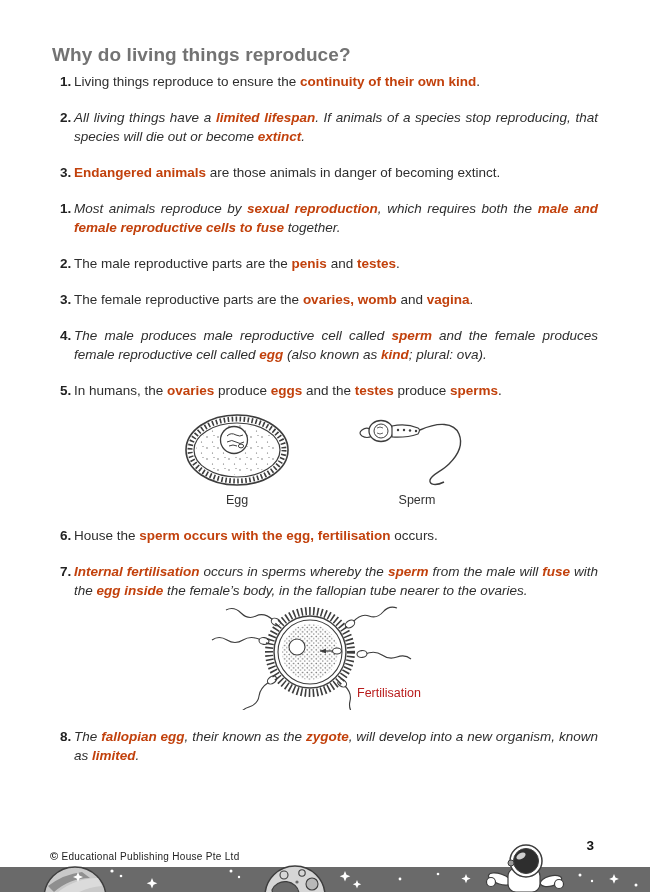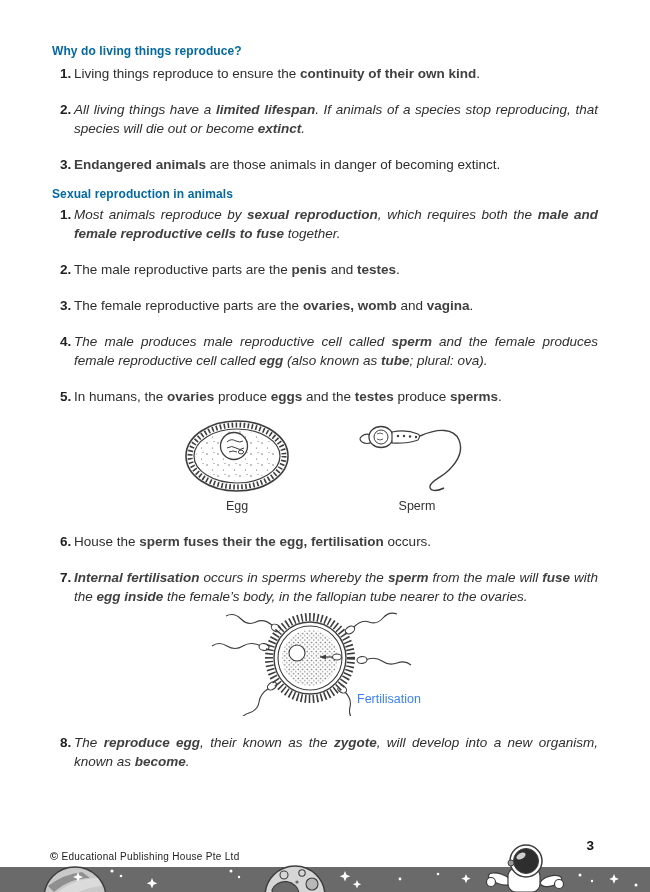--- a/index.html
+++ b/index.html
@@ -5,39 +5,39 @@
   * { margin:0; padding:0; box-sizing:border-box; }
   html,body { background:#e8e8e8; }
   .page {
     position:relative; width:650px; height:892px; margin:0 auto;
     background:#ffffff; overflow:hidden;
     font-family:"Liberation Sans","DejaVu Sans",sans-serif;
     color:#2e2e2e;
   }
   .content { position:absolute; left:52px; top:44px; width:546px; }
   h2.sec-head {
-    font-size:12px; font-weight:bold; color:#0369a1;
+    font-size:19px; font-weight:bold; color:#737373;
     margin-bottom:6px; letter-spacing:0.1px;
   }
   h2.sec-head.second { margin-top:-4px; margin-bottom:4px; }
   .item { display:flex; margin-bottom:17px; font-size:13.5px; line-height:19px; }
   .item .num { flex:0 0 22px; text-align:left; padding-left:8px; font-weight:bold; color:#222; }
   .item .txt { flex:1; }
   .item .txt.just { text-align:justify;font-style:italic; }
-  .b { font-weight:bold; color:#404040; }
+  .b { font-weight:bold; color:#c2410c; }
   
   .fig-row { position:relative; height:92px; margin-top:-5px; margin-bottom:22px; }
   .fig { position:absolute; text-align:center; }
   .fig-egg { left:130px; top:0; width:110px; }
   .fig-sperm { left:305px; top:2px; width:120px; }
   .fig-label { font-size:12.5px; color:#333; margin-top:1px; }
   
   .fig-fert { position:relative; height:120px; margin-top:-27px; margin-bottom:17px; }
   .fig-fert svg { position:absolute; left:155px; top:0; }
-  .fert-label { position:absolute; left:305px; top:96px; font-size:12.5px; color:#3b82f6; }
+  .fert-label { position:absolute; left:305px; top:96px; font-size:12.5px; color:#b91c1c; }
   
   .footer-line {
     position:absolute; left:50px; top:850px; font-size:10px; color:#222;
     letter-spacing:0.3px; display:flex; align-items:center; gap:3px;
   }
   .page-num {
     position:absolute; right:56px; top:838px; font-size:13.5px; font-weight:bold; color:#111;
   }
   .band-wrap { position:absolute; left:0; top:830px; width:650px; height:62px; }
 </style>
@@ -56,37 +56,36 @@
         <div class="item">
           <span class="num">2.</span>
           <div class="txt just"><span>All living things have a </span><span class="b">limited lifespan</span><span>. If animals of a species stop reproducing, that species will die out or become </span><span class="b">extinct</span><span>.</span></div>
         </div>
         <div class="item">
           <span class="num">3.</span>
           <div class="txt"><span class="b">Endangered animals</span><span> are those animals in danger of becoming extinct.</span></div>
         </div>
       </div>
 
-    <h2 class="sec-head second">Sexual reproduction in animals</h2>
     <div>
         <div class="item">
           <span class="num">1.</span>
           <div class="txt just"><span>Most animals reproduce by </span><span class="b">sexual reproduction</span><span>, which requires both the </span><span class="b">male and female reproductive cells to fuse</span><span> together.</span></div>
         </div>
         <div class="item">
           <span class="num">2.</span>
           <div class="txt"><span>The male reproductive parts are the </span><span class="b">penis</span><span> and </span><span class="b">testes</span><span>.</span></div>
         </div>
         <div class="item">
           <span class="num">3.</span>
           <div class="txt"><span>The female reproductive parts are the </span><span class="b">ovaries, womb</span><span> and </span><span class="b">vagina</span><span>.</span></div>
         </div>
         <div class="item">
           <span class="num">4.</span>
-          <div class="txt just"><span>The male produces male reproductive cell called </span><span class="b">sperm</span><span> and the female produces female reproductive cell called </span><span class="b">egg</span><span> (also known as </span><span class="b">tube</span><span>; plural: ova).</span></div>
+          <div class="txt just"><span>The male produces male reproductive cell called </span><span class="b">sperm</span><span> and the female produces female reproductive cell called </span><span class="b">egg</span><span> (also known as </span><span class="b">kind</span><span>; plural: ova).</span></div>
         </div>
         <div class="item">
           <span class="num">5.</span>
           <div class="txt"><span>In humans, the </span><span class="b">ovaries</span><span> produce </span><span class="b">eggs</span><span> and the </span><span class="b">testes</span><span> produce </span><span class="b">sperms</span><span>.</span></div>
         </div>
       </div>
 
     <div class="fig-row">
       <div class="fig fig-egg">
         <svg width="108" height="76" viewBox="0 0 108 76">
@@ -122,21 +121,21 @@
           <circle cx="58" cy="17" r="1.2" fill="#3d3d3d"></circle>
           <path d="M62,16 C80,8 96,8 101,20 C106,32 99,42 91,50 C83,58 74,60 72,66 C71,71 78,72 86,68" fill="none" stroke="#3d3d3d" stroke-width="1.4"></path>
         </svg>
         <div class="fig-label">Sperm</div>
       </div>
     </div>
 
     <div>
         <div class="item">
           <span class="num">6.</span>
-          <div class="txt"><span>House the </span><span class="b">sperm fuses their the egg, fertilisation</span><span> occurs.</span></div>
+          <div class="txt"><span>House the </span><span class="b">sperm occurs with the egg, fertilisation</span><span> occurs.</span></div>
         </div>
         <div class="item">
           <span class="num">7.</span>
           <div class="txt just"><span class="b">Internal fertilisation</span><span> occurs in sperms whereby the </span><span class="b">sperm</span><span> from the male will </span><span class="b">fuse</span><span> with the </span><span class="b">egg inside</span><span> the female’s body, in the fallopian tube nearer to the ovaries.</span></div>
         </div>
       </div>
 
     <div class="fig-fert">
       <svg width="250" height="120" viewBox="0 0 250 120">
         <defs>
@@ -172,21 +171,21 @@
         <ellipse cx="130" cy="61" rx="4.5" ry="3" fill="#fff" stroke="#3d3d3d" stroke-width="1.1"></ellipse>
         <line x1="125" y1="61" x2="113" y2="61" stroke="#3d3d3d" stroke-width="1.2"></line>
         <path d="M113,61 l6,-2.4 v4.8 Z" fill="#3d3d3d"></path>
       </svg>
       <div class="fert-label">Fertilisation</div>
     </div>
 
     <div>
         <div class="item">
           <span class="num">8.</span>
-          <div class="txt just"><span>The </span><span class="b">reproduce egg</span><span>, their known as the </span><span class="b">zygote</span><span>, will develop into a new organism, known as </span><span class="b">become</span><span>.</span></div>
+          <div class="txt just"><span>The </span><span class="b">fallopian egg</span><span>, their known as the </span><span class="b">zygote</span><span>, will develop into a new organism, known as </span><span class="b">limited</span><span>.</span></div>
         </div>
       </div>
   </div>
 
   <div class="footer-line">
     <span style="font-weight:bold;font-size:11px;">©</span>
     <span>Educational Publishing House Pte Ltd</span>
   </div>
   <div class="page-num">3</div>
 

